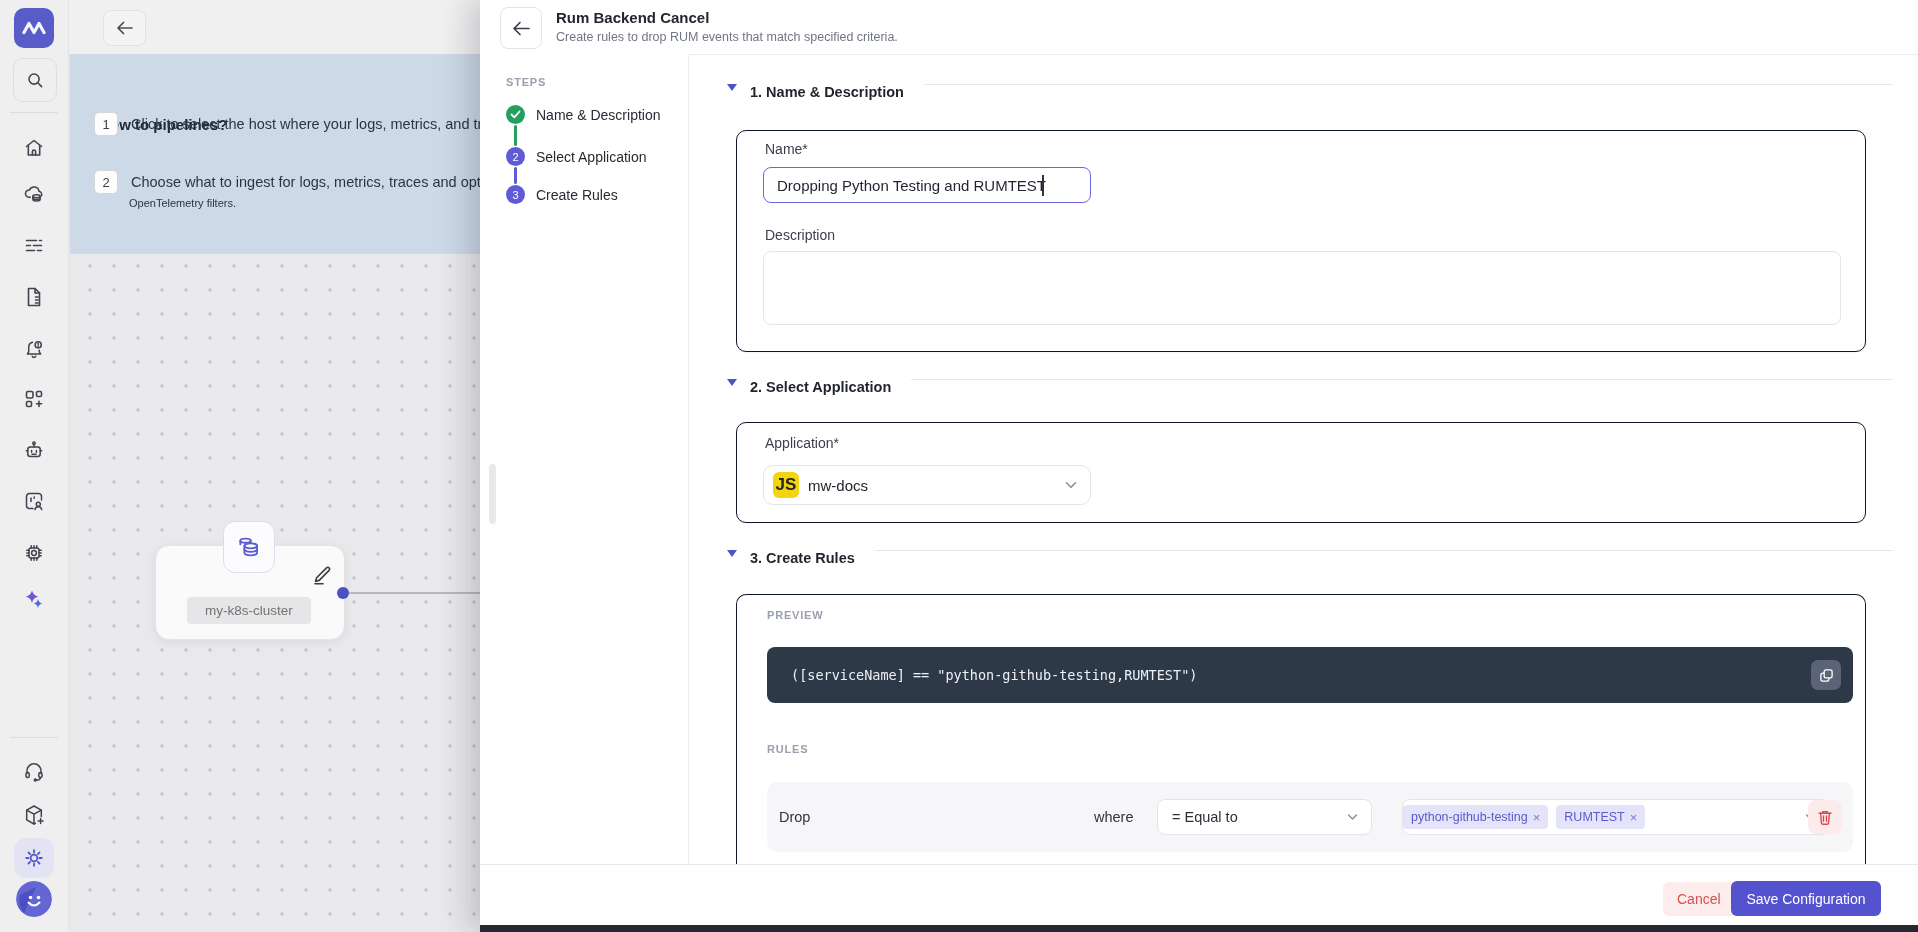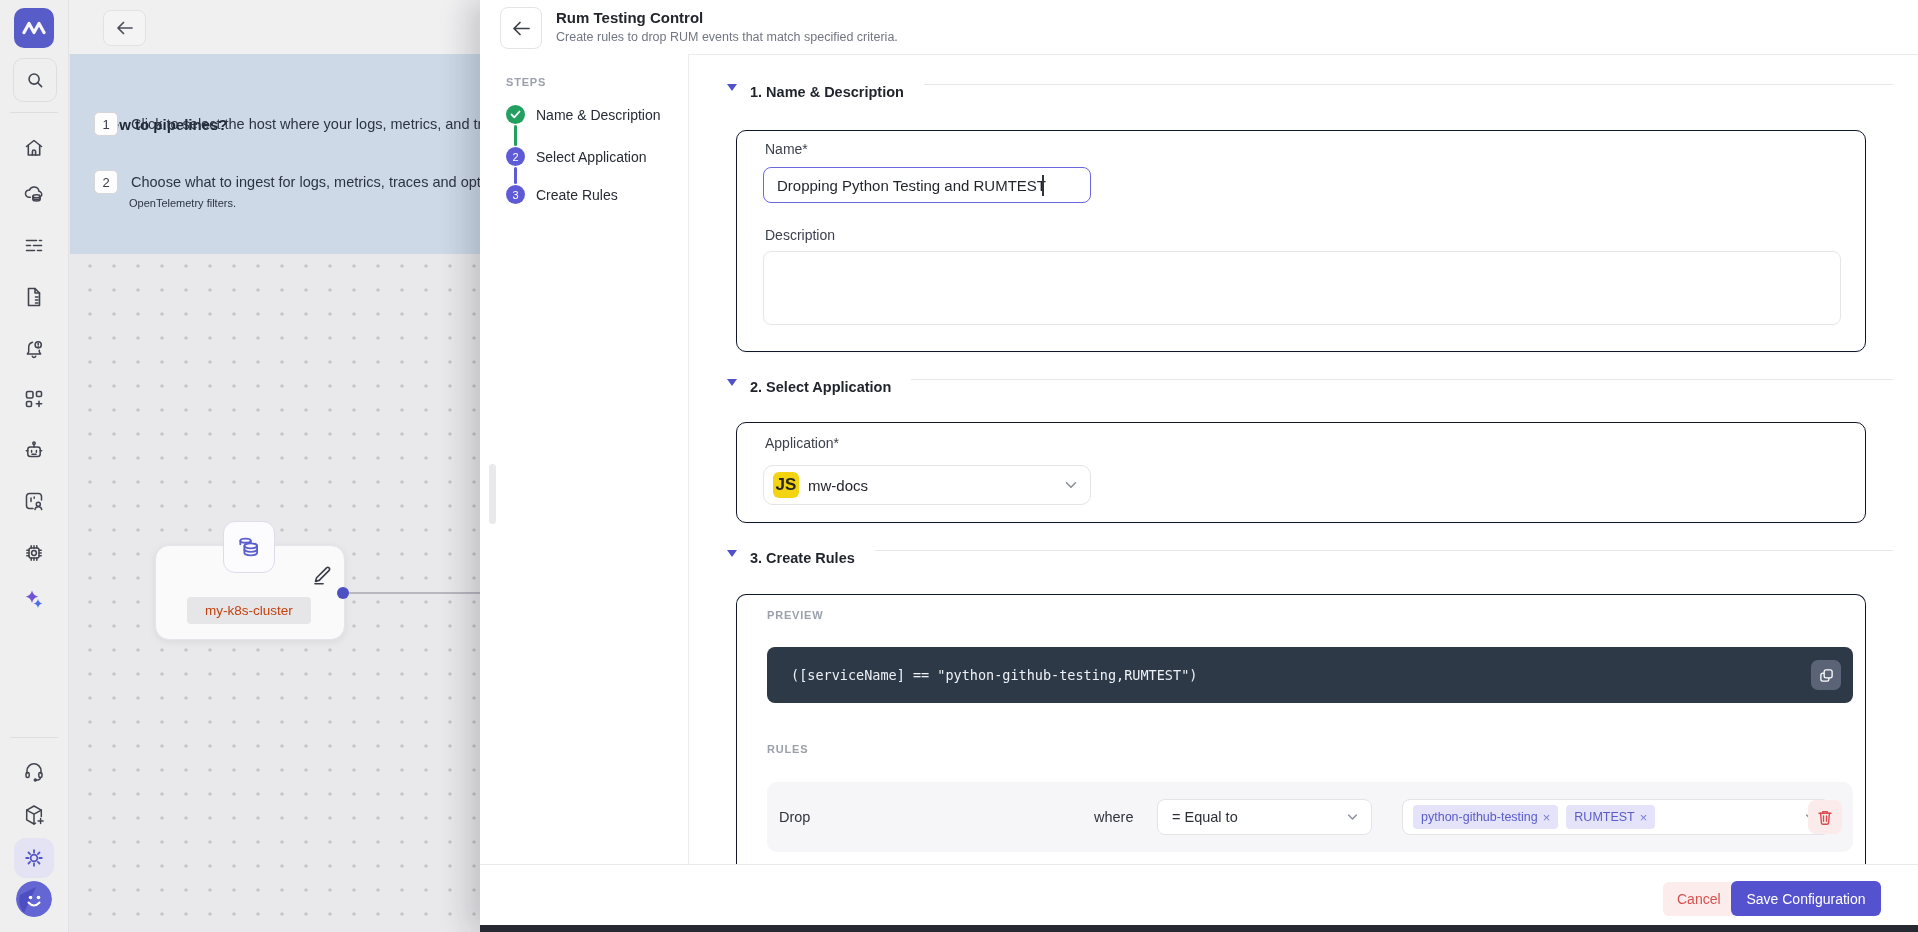--- a/index.html
+++ b/index.html
@@ -30,21 +30,21 @@
   .bp-text{font-size:14.5px;color:#2c3442;white-space:nowrap;}
   .bp-line2{position:absolute;left:59px;font-size:11px;color:#2c3442;white-space:nowrap;}
 
   
   .node{left:155px;top:545px;width:188px;height:93px;background:#fafafb;border:1px solid #e4e4ea;border-radius:14px;
     box-shadow:0 2px 8px rgba(30,30,70,.07);z-index:3;}
   .node-badge{left:223px;top:521px;width:50px;height:50px;background:#fcfcfe;border:1px solid #dcdcea;border-radius:12px;
     display:flex;align-items:center;justify-content:center;z-index:4;}
   .node-edit{left:309px;top:561px;z-index:4;cursor:pointer;}
   .node-label{left:187px;top:597px;width:124px;height:27px;background:#e6e6e9;border-radius:4px;z-index:4;
-    display:flex;align-items:center;justify-content:center;font-size:13.5px;color:#c2410c;}
+    display:flex;align-items:center;justify-content:center;font-size:13.5px;color:#737373;}
   .edge-line{left:349px;top:592px;width:131px;height:2px;background:#b7b7bf;z-index:3;}
   .edge-dot{left:337px;top:587px;width:12px;height:12px;border-radius:50%;background:#4c50c0;z-index:4;}
   .page-scrollbar{left:489px;top:464px;width:7px;height:60px;background:#e9e9ec;border-radius:4px;z-index:12;}
 
   
   .sidebar{left:0;top:0;width:68px;height:932px;background:#efeff0;border-right:1px solid #e3e3e5;z-index:5;}
   .logo{left:14px;top:8px;width:40px;height:40px;border-radius:10px;background:#575cc8;
     display:flex;align-items:center;justify-content:center;cursor:pointer;}
   .search-btn{left:13px;top:58px;width:42px;height:42px;border:1px solid #dedee0;border-radius:10px;
     display:flex;align-items:center;justify-content:center;cursor:pointer;}
@@ -326,21 +326,21 @@
 <div class="abs drawer">
 
   <div class="abs d-header">
     <div class="d-back abs">
       <span>
         <svg width="19" height="15" viewBox="0 0 19 15" fill="none" stroke="#3c4049" stroke-width="1.7" stroke-linecap="round" stroke-linejoin="round">
             <path d="M17 7.5H2M8 1.5 2 7.5 8 13.5"></path>
           </svg>
       </span>
     </div>
-    <div class="abs d-title">Rum Testing Control</div>
+    <div class="abs d-title">Rum Backend Cancel</div>
     <div class="abs d-subtitle">Create rules to drop RUM events that match specified criteria.</div>
   </div>
 
   <div class="abs steps-col">
     <div class="abs steps-label">STEPS</div>
 
     <div class="step-circle" style="top:51px;background:#23a060;">
       <span>
         <svg width="11" height="9" viewBox="0 0 11 9" fill="none" stroke="#fff" stroke-width="1.8" stroke-linecap="round" stroke-linejoin="round">
             <path d="m1.5 4.5 2.8 2.8L9.5 1.5"></path>
@@ -413,21 +413,21 @@
       <div class="rr-text" style="left:12px;">Drop</div>
       <div class="rr-text" style="left:327px;">where</div>
       <div class="rr-select" style="left:390px;width:215px;">
         <span>= Equal to</span>
         <span class="dd-chev">
           <svg width="11" height="7" viewBox="0 0 12 8" fill="none" stroke="#898f9b" stroke-width="1.6" stroke-linecap="round" stroke-linejoin="round">
               <path d="M1.5 1.8 6 6.3l4.5-4.5"></path>
             </svg>
         </span>
       </div>
-      <div class="rr-select" style="left:635px;width:428px;padding-left:10px;gap:8px;">
+      <div class="rr-select" style="left:635px;width:428px;padding-left:0;gap:8px;">
         <span class="chip">
           <span>python-github-testing</span>
           <span class="chip-x">×</span>
         </span>
         <span class="chip">
           <span>RUMTEST</span>
           <span class="chip-x">×</span>
         </span>
         <span class="dd-chev">
           <svg width="11" height="7" viewBox="0 0 12 8" fill="none" stroke="#898f9b" stroke-width="1.6" stroke-linecap="round" stroke-linejoin="round">

